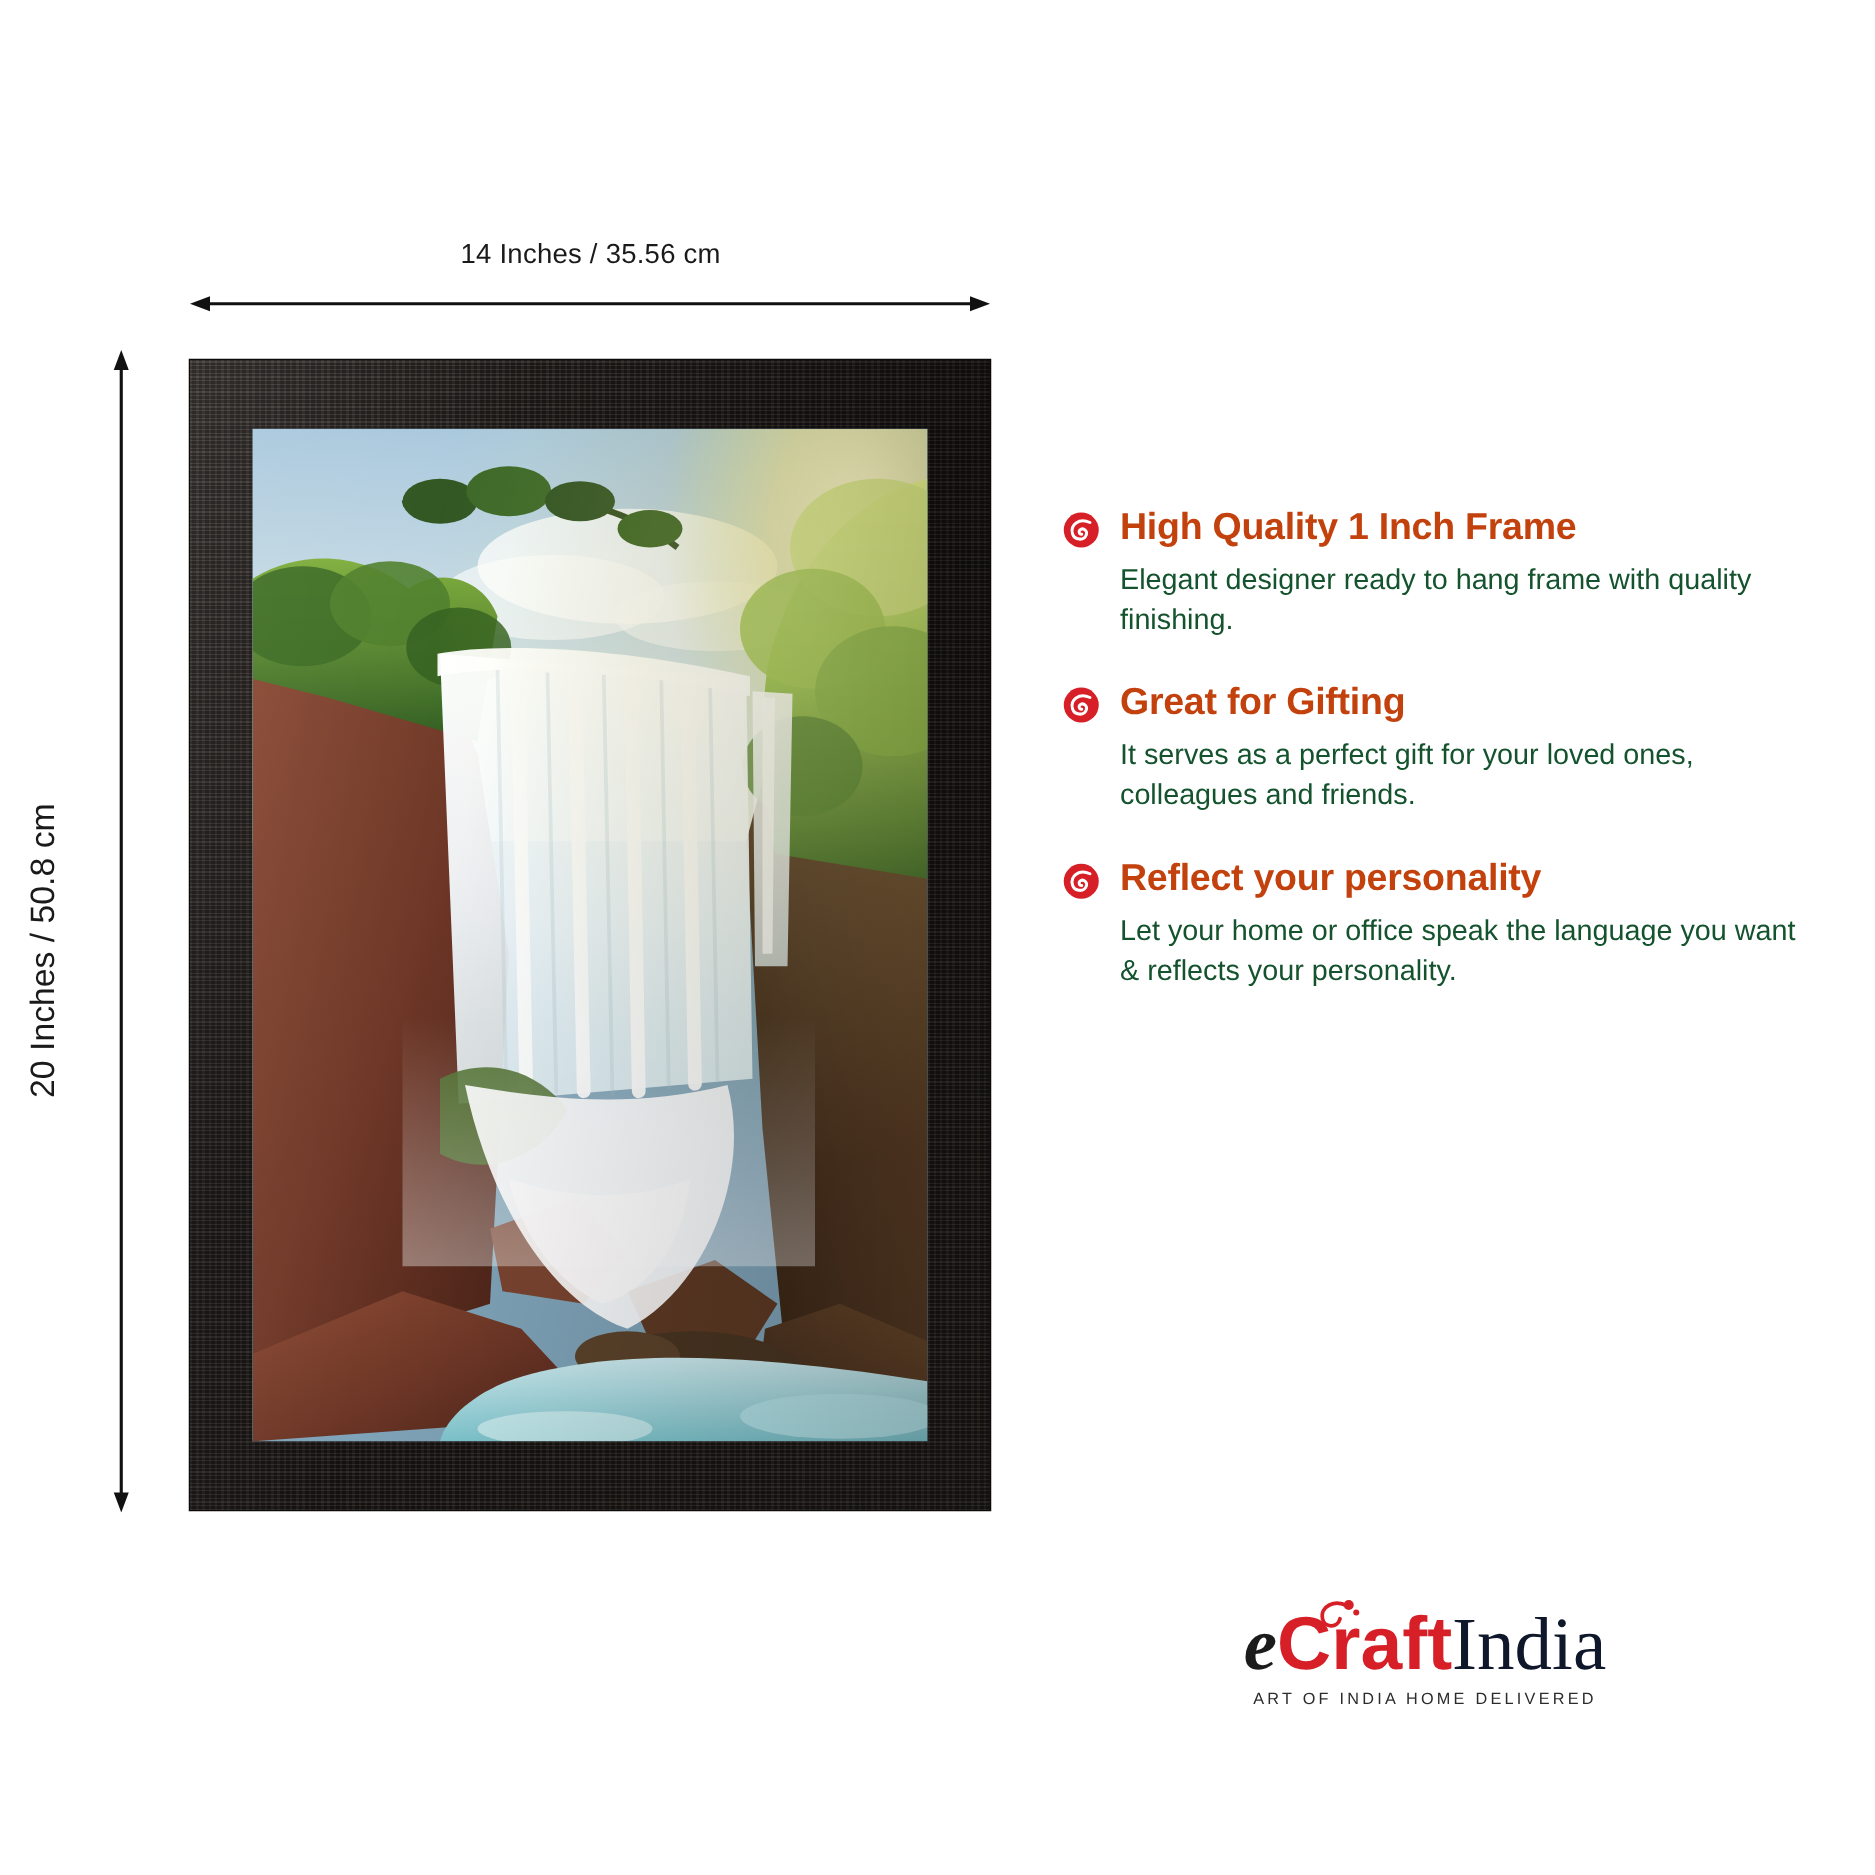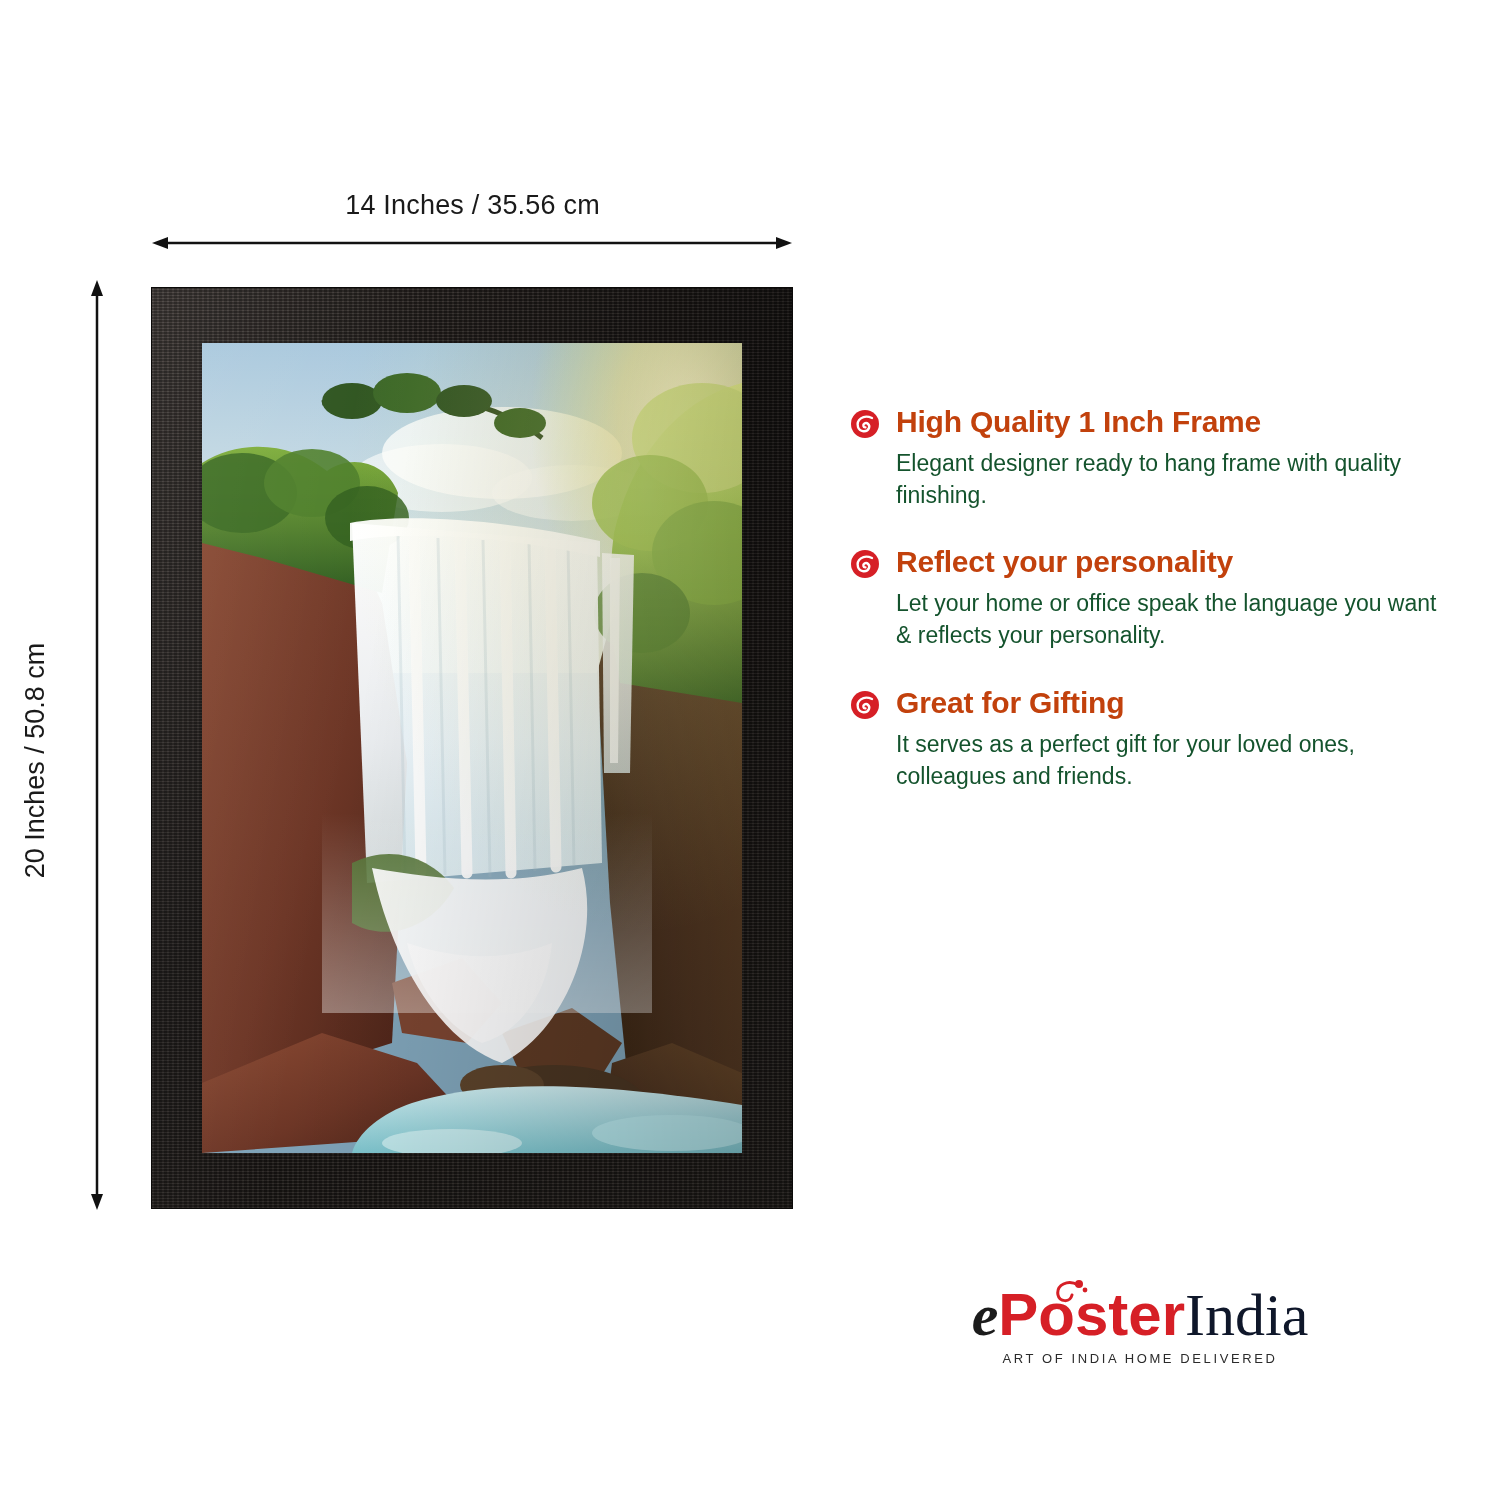--- a/index.html
+++ b/index.html
@@ -13,21 +13,21 @@
     position: relative;
   }
 
   
   .dim-top-label {
     position: absolute;
     left: 150px;
     top: 190px;
     width: 645px;
     text-align: center;
-    font-size: 27px;
+    font-size: 22px;
     color: #1a1a1a;
     letter-spacing: 0.2px;
   }
   .dim-top-arrow {
     position: absolute;
     left: 152px;
     top: 236px;
     width: 640px;
     height: 14px;
   }
@@ -305,38 +305,38 @@
     <div class="f-title">High Quality 1 Inch Frame</div>
     <div class="f-desc">Elegant designer ready to hang frame with quality finishing.</div>
   </div>
 
 
   <div class="feature">
     <svg class="bullet" viewBox="0 0 30 30">
       <circle cx="15" cy="15" r="14" fill="#d61f26"></circle>
       <path d="M22 9 C13 5 6 11 8 18 C9.5 23 17 24 19 19 C20.2 15.8 17 13 14.4 14.6 C12.6 15.7 13.2 18.6 15.4 18.4" fill="none" stroke="#ffffff" stroke-width="2.4" stroke-linecap="round"></path>
     </svg>
-    <div class="f-title">Reflect your personality</div>
-    <div class="f-desc">Let your home or office speak the language you want &amp; reflects your personality.</div>
+    <div class="f-title">Great for Gifting</div>
+    <div class="f-desc">It serves as a perfect gift for your loved ones, colleagues and friends.</div>
   </div>
 
   <div class="feature">
     <svg class="bullet" viewBox="0 0 30 30">
       <circle cx="15" cy="15" r="14" fill="#d61f26"></circle>
       <path d="M22 9 C13 5 6 11 8 18 C9.5 23 17 24 19 19 C20.2 15.8 17 13 14.4 14.6 C12.6 15.7 13.2 18.6 15.4 18.4" fill="none" stroke="#ffffff" stroke-width="2.4" stroke-linecap="round"></path>
     </svg>
-    <div class="f-title">Great for Gifting</div>
-    <div class="f-desc">It serves as a perfect gift for your loved ones, colleagues and friends.</div>
+    <div class="f-title">Reflect your personality</div>
+    <div class="f-desc">Let your home or office speak the language you want &amp; reflects your personality.</div>
   </div>
 
 </div>
 
 <div class="logo">
   <svg class="logo-swirl" viewBox="0 0 40 34">
     <path d="M30 6 C20 0 8 6 10 16 C11.5 23 22 24 24 16" fill="none" stroke="#d61f26" stroke-width="3" stroke-linecap="round"></path>
     <circle cx="31" cy="5" r="4" fill="#d61f26"></circle>
     <circle cx="37" cy="11" r="2.4" fill="#d61f26"></circle>
   </svg>
   <div class="logo-main">
-    <span class="logo-e">e</span><span class="logo-craft">Poster</span><span class="logo-india">India</span>
+    <span class="logo-e">e</span><span class="logo-craft">Craft</span><span class="logo-india">India</span>
   </div>
   <div class="logo-tag">ART OF INDIA  HOME DELIVERED</div>
 </div>
 
 </body></html>

